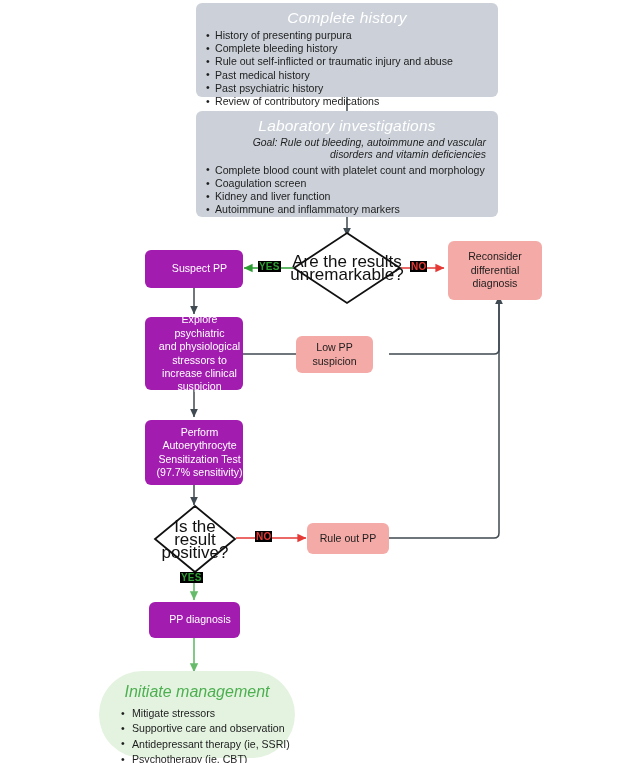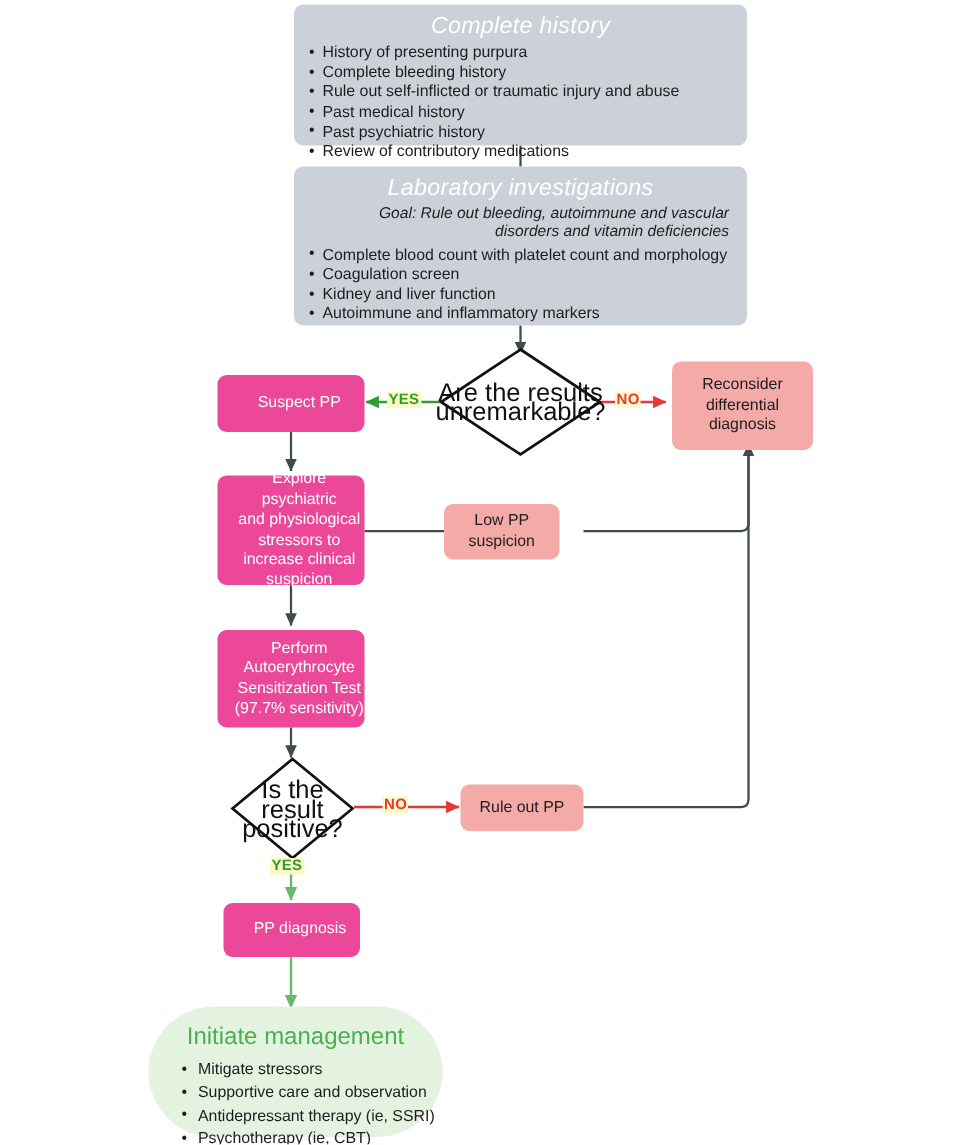--- a/index.html
+++ b/index.html
@@ -66,21 +66,21 @@
   }
   
   .box {
     border-radius: 6px;
     display: flex;
     align-items: center;
     justify-content: center;
     text-align: center;
   }
   .box-green {
-    background: #ec4899;
+    background: #a21caf;
     color: #ffffff;
     font-size: 10.6px;
     line-height: 13.4px;
     padding-left: 11px;
   }
   .box-pink {
     background: #f4aaa6;
     color: #1d1d1d;
     font-size: 10.6px;
     line-height: 13.4px;
@@ -103,20 +103,21 @@
   }
   
   .pill {
     background: #e4f3e0;
     border-radius: 48px;
     padding: 10px 18px 12px 18px;
     box-sizing: border-box;
   }
   .pill-title {
     font-size: 16px;
+    font-style: italic;
     color: #4caf50;
     text-align: center;
     line-height: 22px;
     margin-bottom: 3px;
   }
   .pill .bullets li {
     padding-left: 15px;
     font-size: 10.6px;
     line-height: 15.4px;
   }
@@ -129,21 +130,21 @@
     position: absolute;
     left: 0; top: 0;
     width: 636px; height: 763px;
     pointer-events: none;
   }
   .edge-label {
     position: absolute;
     font-size: 10px;
     font-weight: 600;
     letter-spacing: 0.2px;
-    background: #fef9c3;
+    background: #000000;
     padding: 0 1px;
   }
   .lbl-yes { color: #2e9e34; }
   .lbl-no  { color: #e53935; }
 </style>
 </head>
 <body>
 
 <div id="canvas">
 

